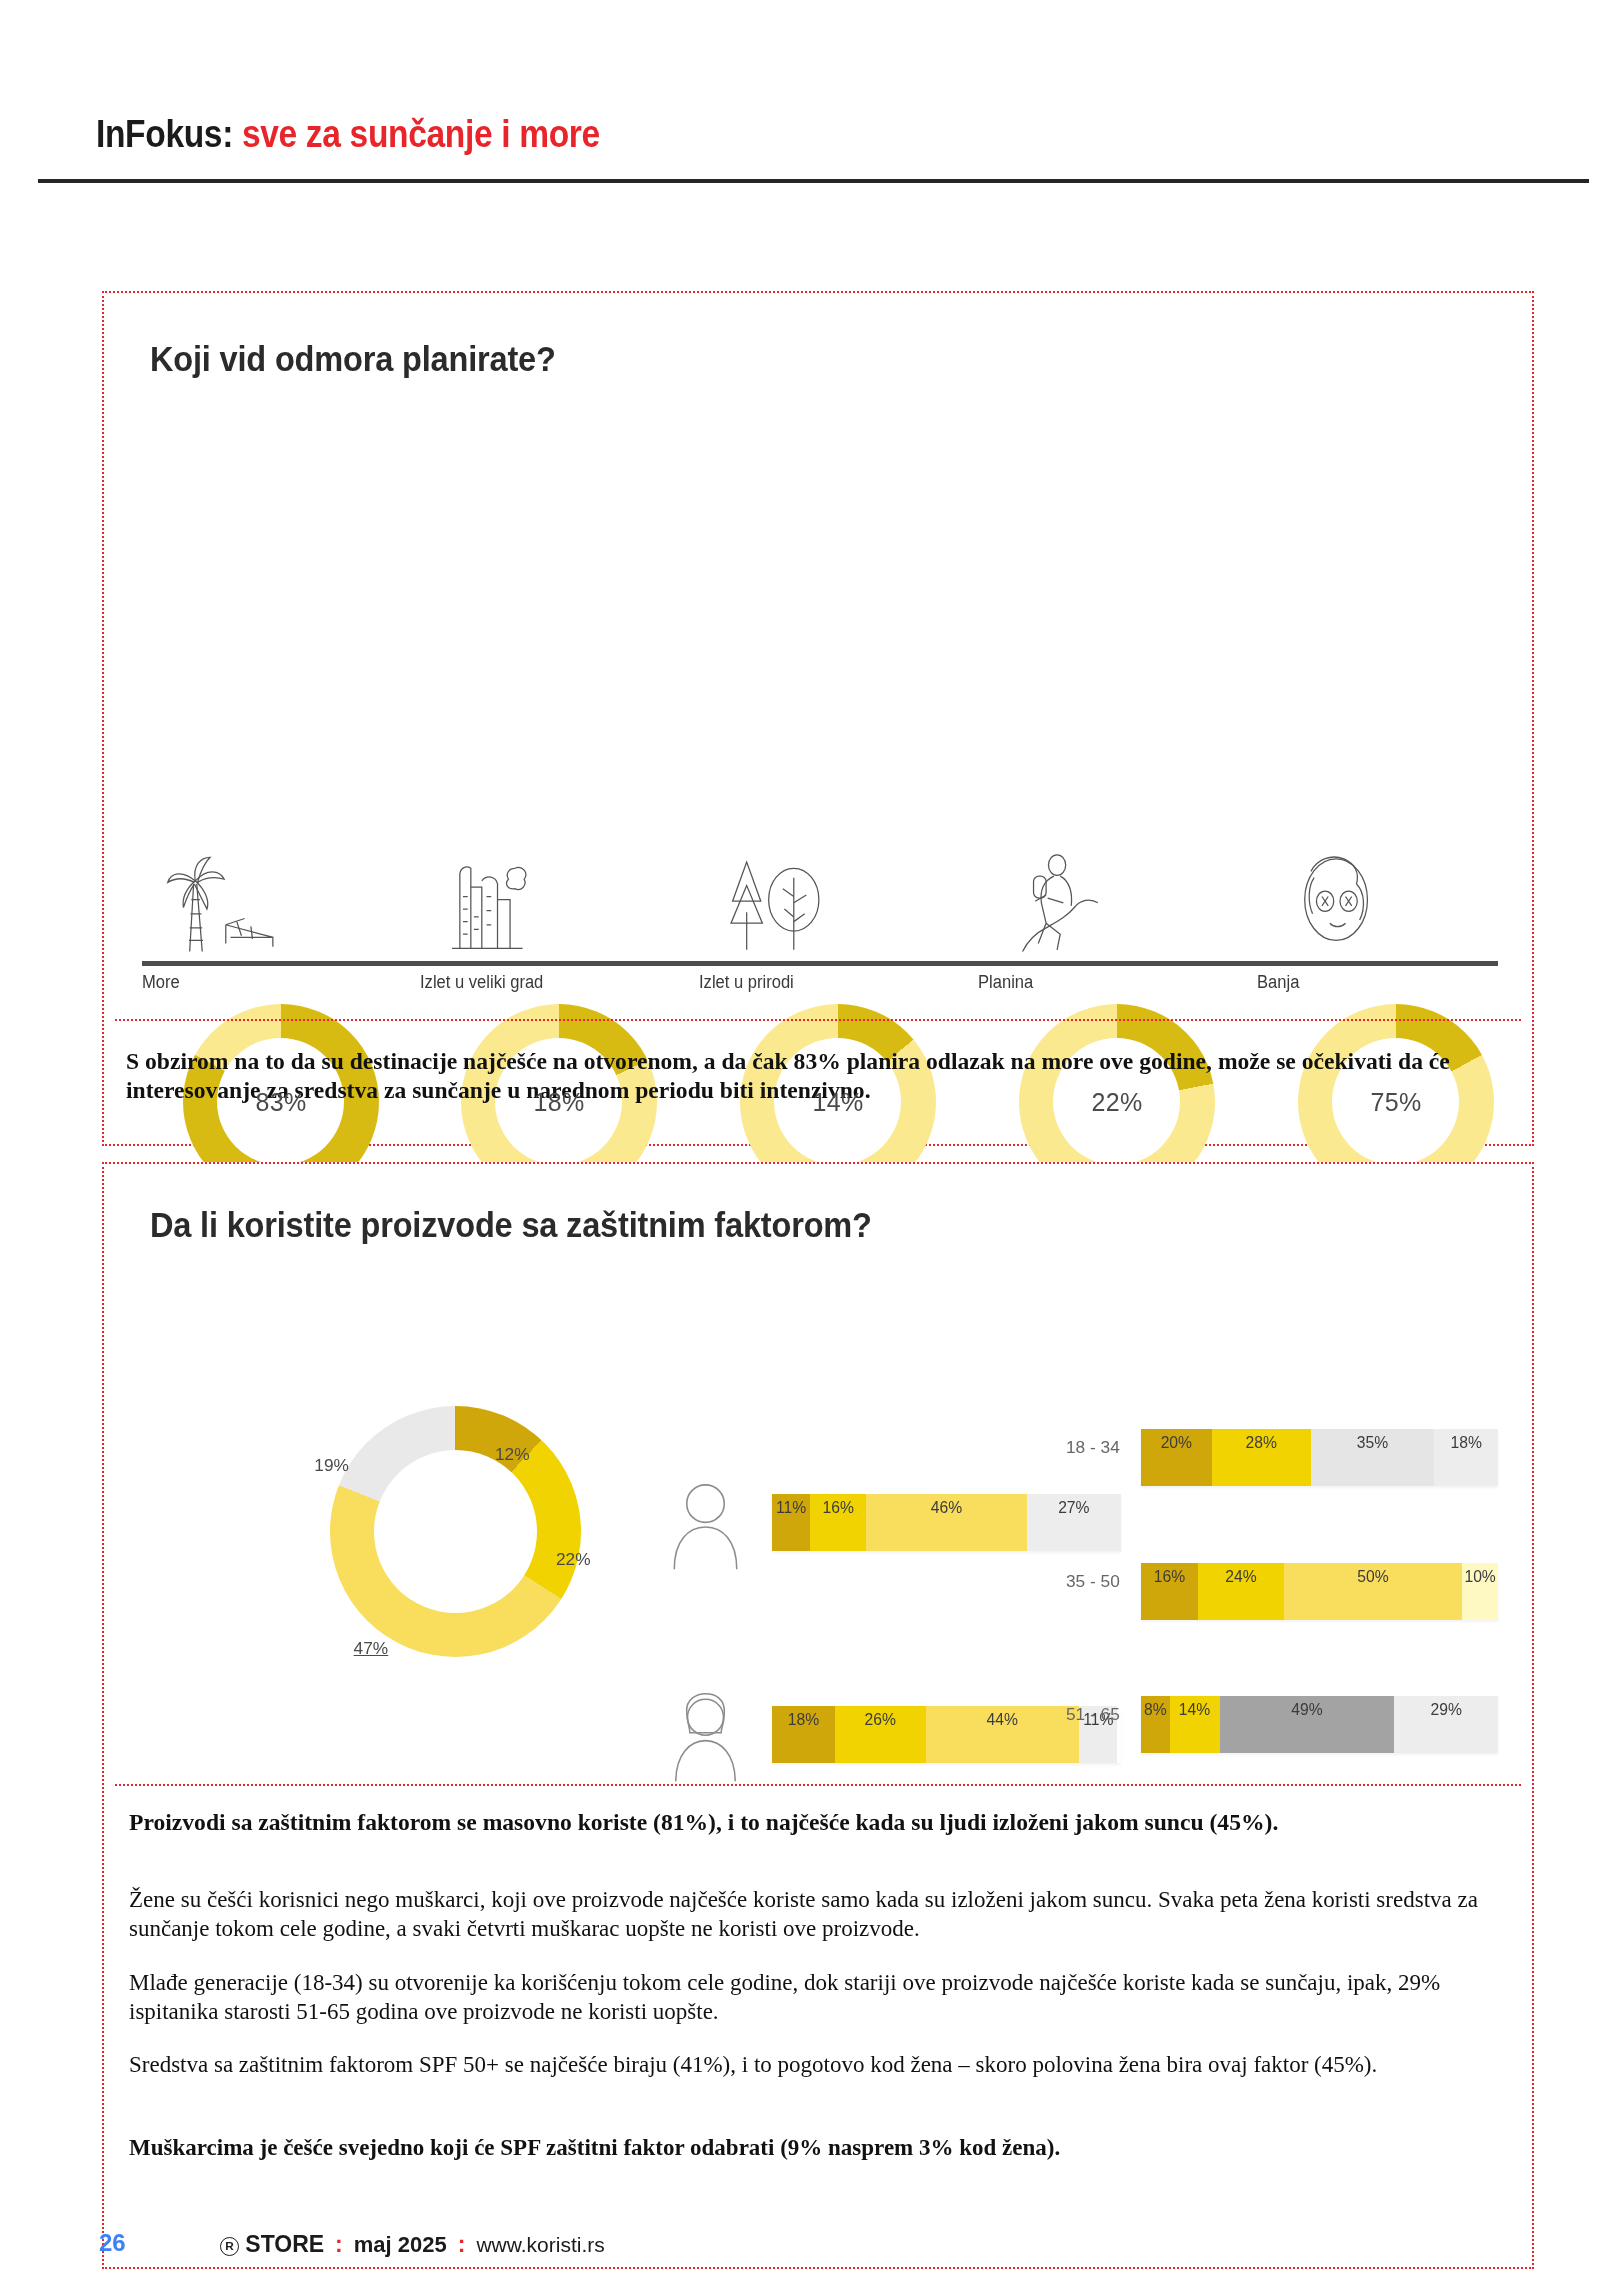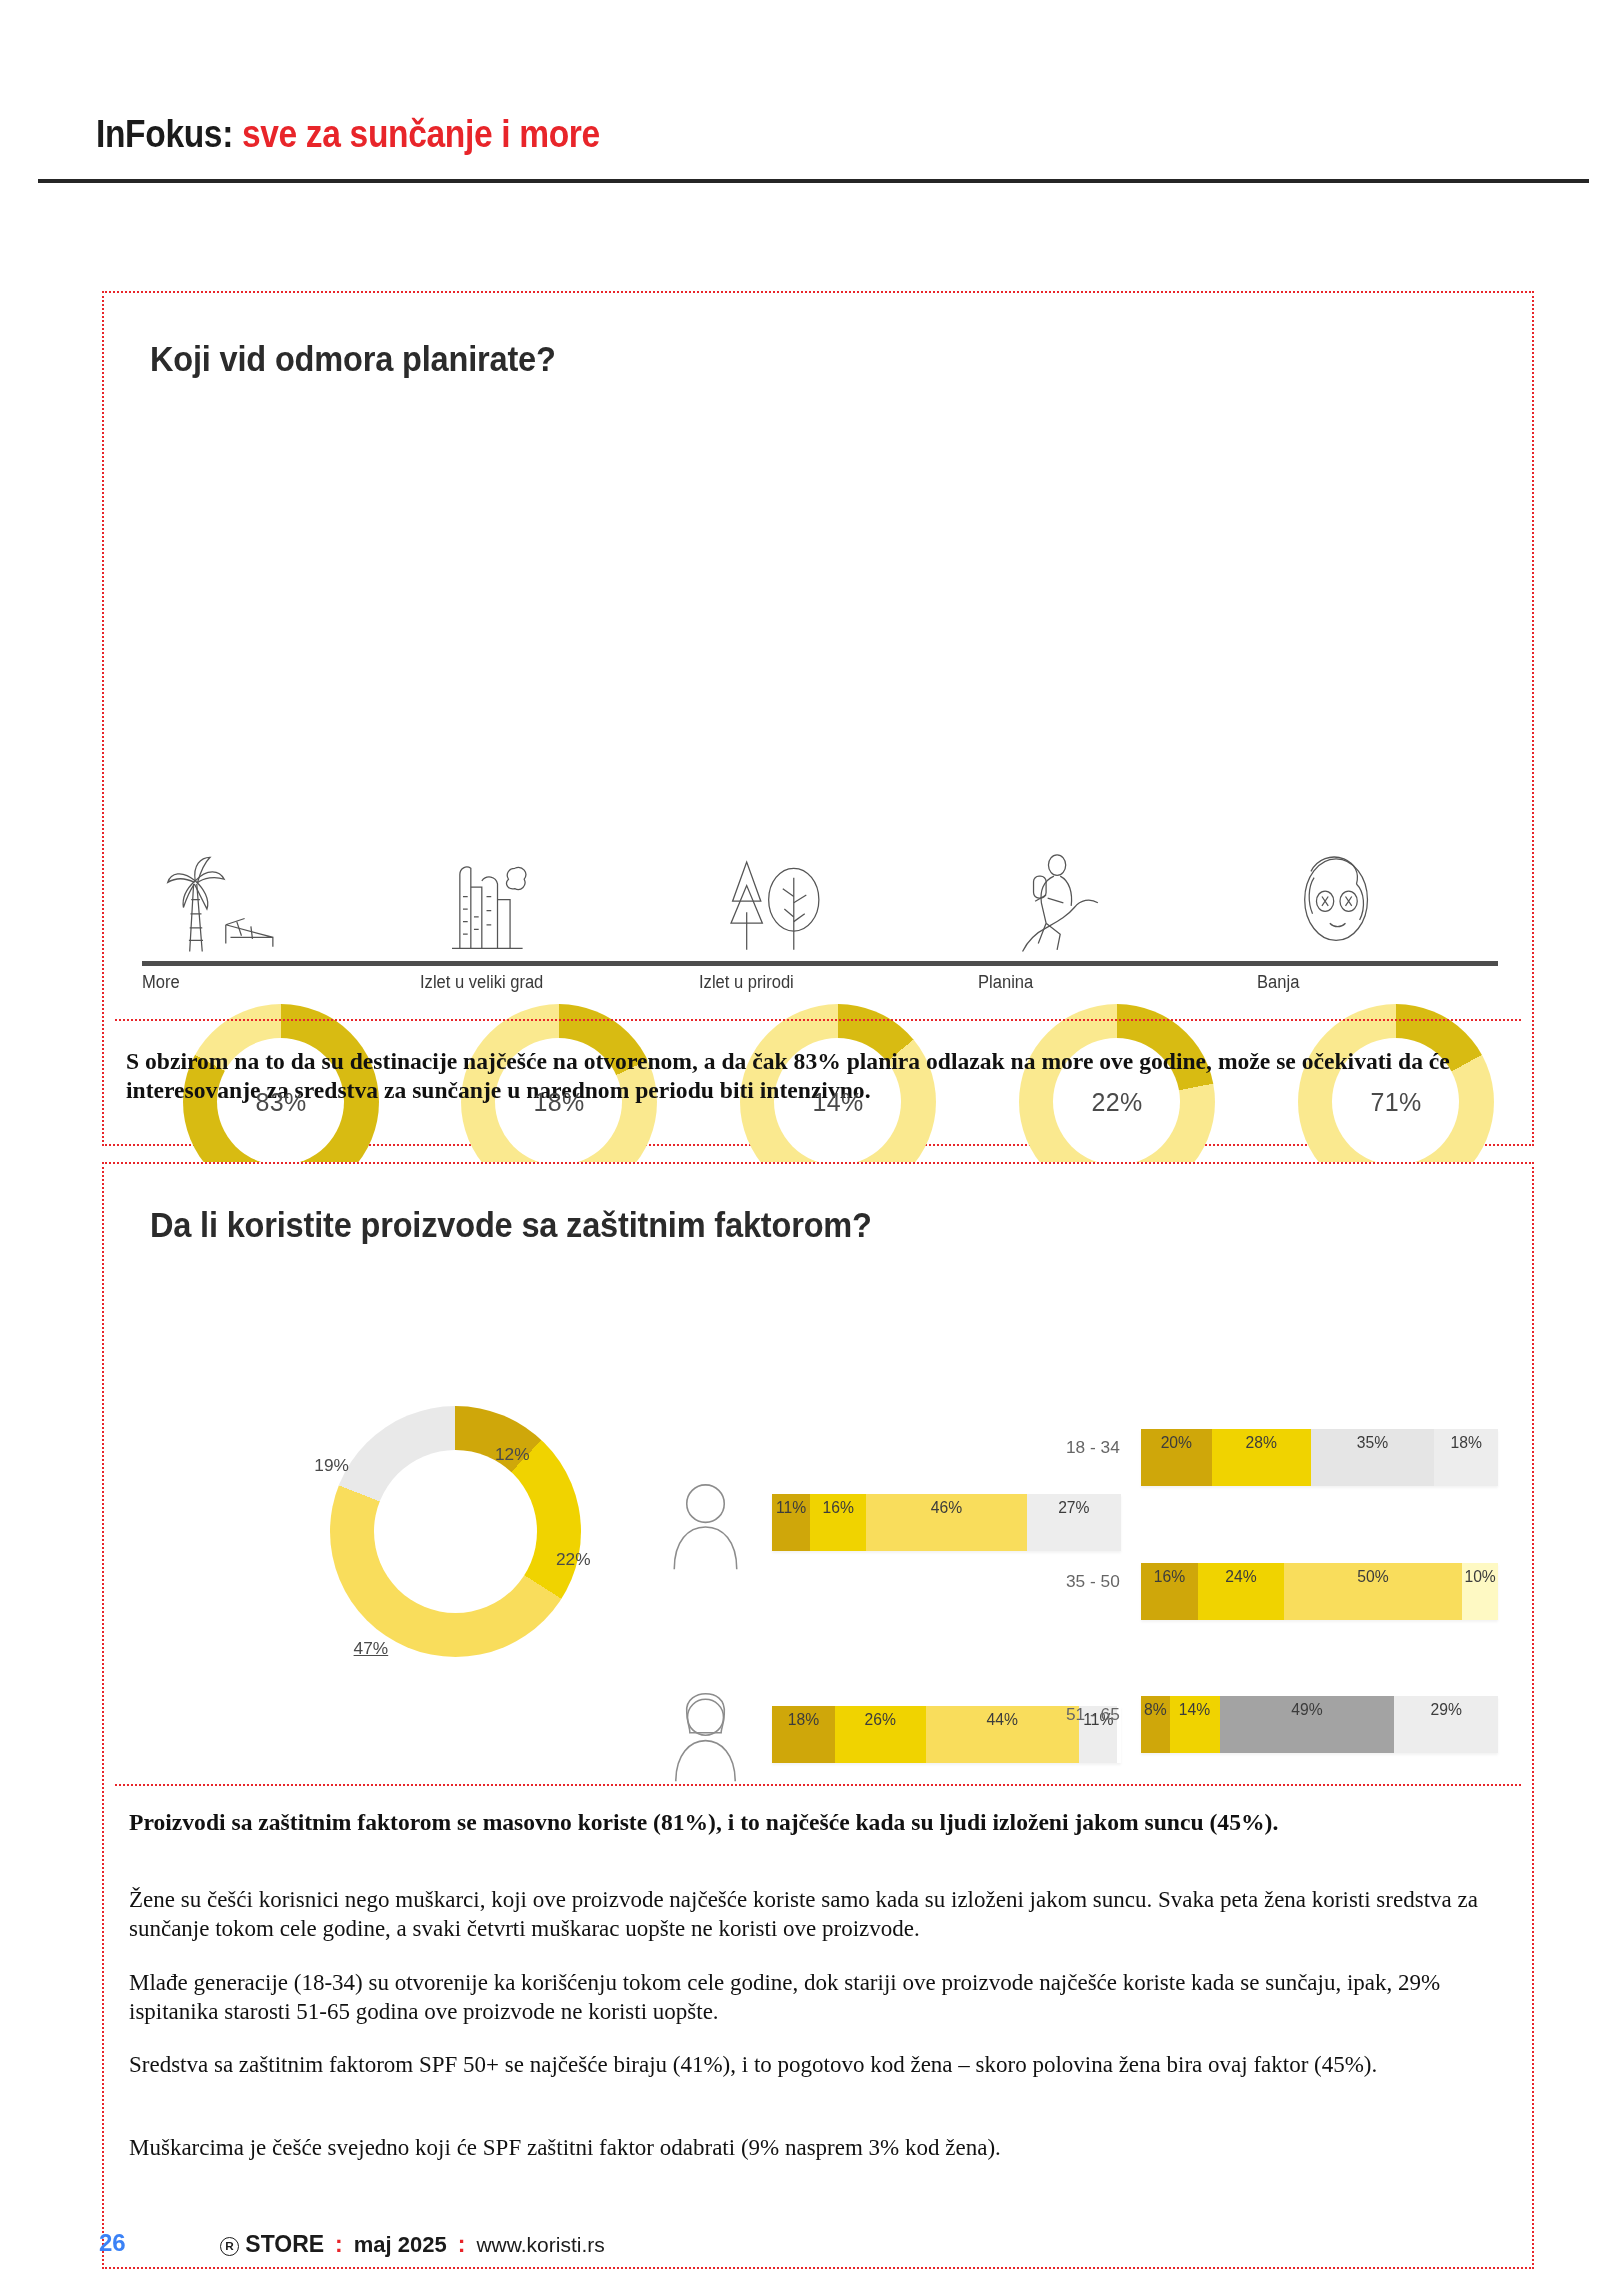--- a/index.html
+++ b/index.html
@@ -272,21 +272,21 @@
       <span class="donut-val">14%</span>
     </div>
   </div>
   <div class="donut-wrap" style="left:915px;">
     <div class="donut" id="donut-3" style="background: conic-gradient(rgb(216, 187, 18) 0deg, rgb(216, 187, 18) 79.2deg, rgb(250, 233, 143) 79.2deg, rgb(250, 233, 143) 360deg);">
       <span class="donut-val">22%</span>
     </div>
   </div>
   <div class="donut-wrap" style="left:1194px;">
     <div class="donut" id="donut-4" style="background: conic-gradient(rgb(216, 187, 18) 0deg, rgb(216, 187, 18) 61.2deg, rgb(250, 233, 143) 61.2deg, rgb(250, 233, 143) 360deg);">
-      <span class="donut-val">71%</span>
+      <span class="donut-val">75%</span>
     </div>
   </div>
 
   <div class="panel-inner-rule" style="top:726px;"></div>
   <div class="caption-strong" style="left:22px; top:754px; width:1378px;">S obzirom na to da su destinacije najčešće na otvorenom, a da čak 83% planira odlazak na more ove godine, može se očekivati da će interesovanje za sredstva za sunčanje u narednom periodu biti intenzivno.</div>
 </div>
 
 <div class="panel" id="panel-two">
 
   <div class="chart-title" style="left:46px; top:41px;">Da li koristite proizvode sa zaštitnim faktorom?</div>
@@ -350,21 +350,21 @@
     <div class="stack-seg" style="width:49%; background:#a3a3a3;">49%</div>
     <div class="stack-seg" style="width:29%; background:#ededed;">29%</div>
   </div>
 
   <div class="panel-inner-rule" style="top:620px;"></div>
 
   <div class="caption-strong" style="left:25px; top:644px; width:1370px;">Proizvodi sa zaštitnim faktorom se masovno koriste (81%), i to najčešće kada su ljudi izloženi jakom suncu (45%).</div>
   <div class="body-para" style="left:25px; top:722px; width:1370px;">Žene su češći korisnici nego muškarci, koji ove proizvode najčešće koriste samo kada su izloženi jakom suncu. Svaka peta žena koristi sredstva za sunčanje tokom cele godine, a svaki četvrti muškarac uopšte ne koristi ove proizvode.</div>
   <div class="body-para" style="left:25px; top:805px; width:1370px;">Mlađe generacije (18-34) su otvorenije ka korišćenju tokom cele godine, dok stariji ove proizvode najčešće koriste kada se sunčaju, ipak, 29% ispitanika starosti 51-65 godina ove proizvode ne koristi uopšte.</div>
   <div class="body-para" style="left:25px; top:887px; width:1370px;">Sredstva sa zaštitnim faktorom SPF 50+ se najčešće biraju (41%), i to pogotovo kod žena – skoro polovina žena bira ovaj faktor (45%).</div>
-  <div class="body-para" style="left:25px; top:970px; width:1370px;">Muškarcima je češće svejedno koji će SPF zaštitni faktor odabrati (9% nasprem 3% kod žena).</div>
+  <div class="body-para" style="left:25px; top:970px; width:1370px;font-weight:bold;">Muškarcima je češće svejedno koji će SPF zaštitni faktor odabrati (9% nasprem 3% kod žena).</div>
 </div>
 
 <div class="footer">
   <div class="footer-pageno">26</div>
   <div class="footer-brand">
     <span class="reg-mark">R</span>
     <span>STORE</span>
     <span class="footer-sep">:</span>
     <span class="footer-date">maj 2025</span>
     <span class="footer-sep">:</span>

